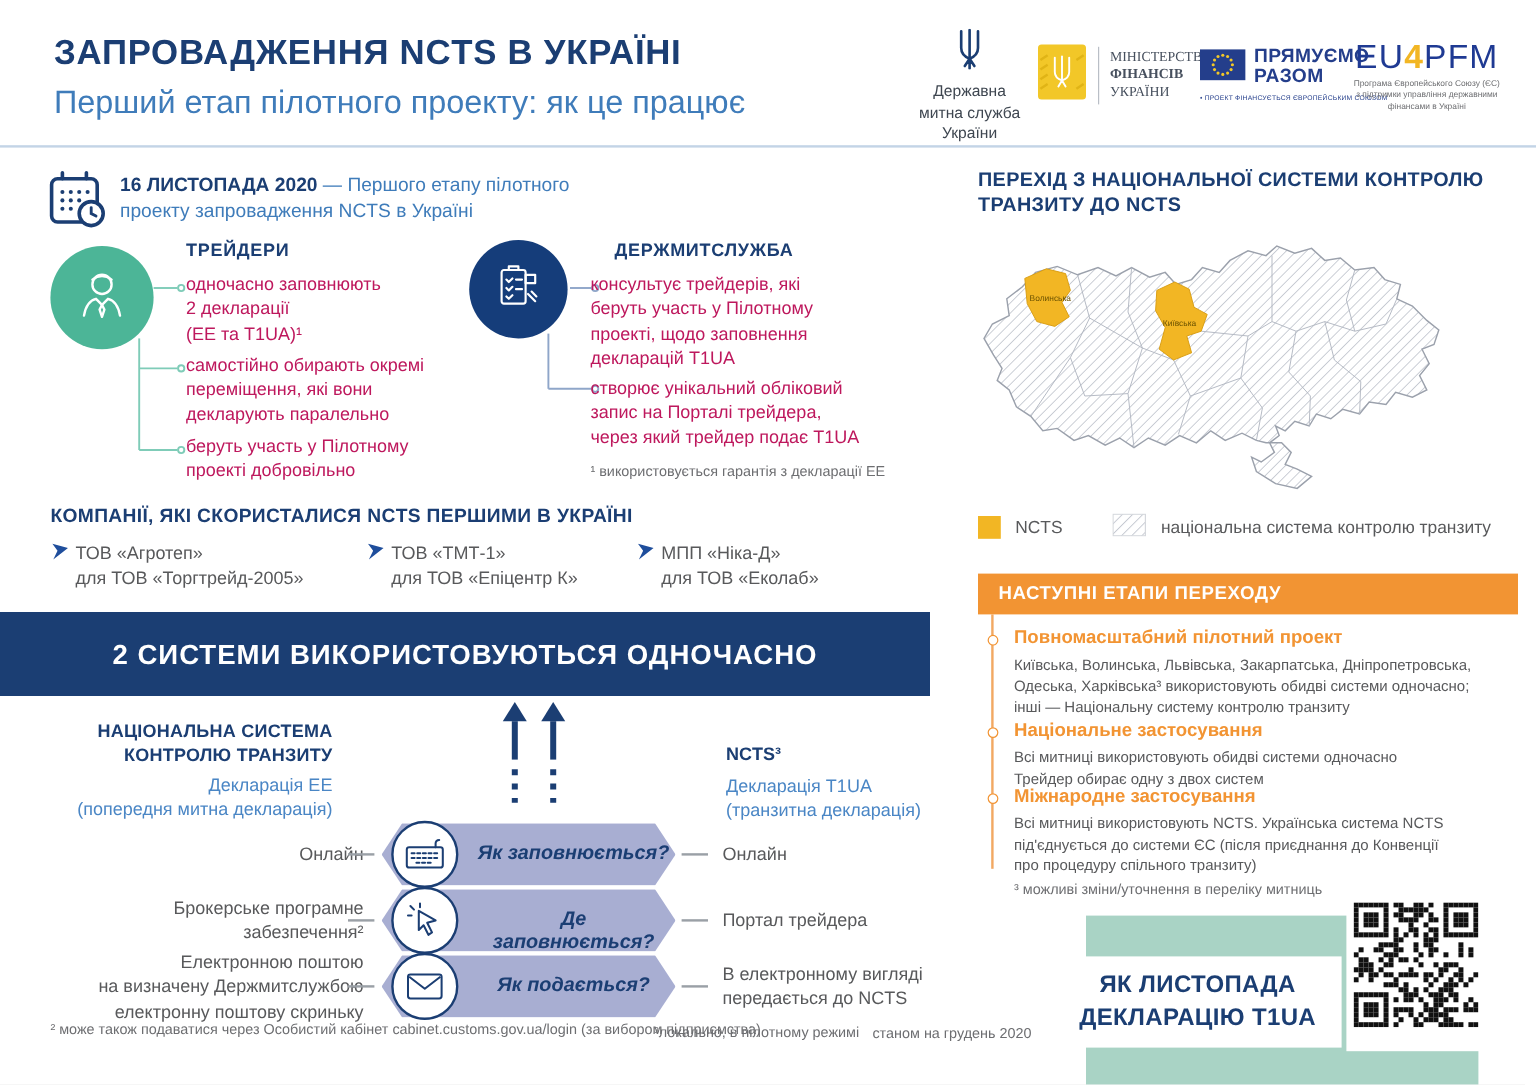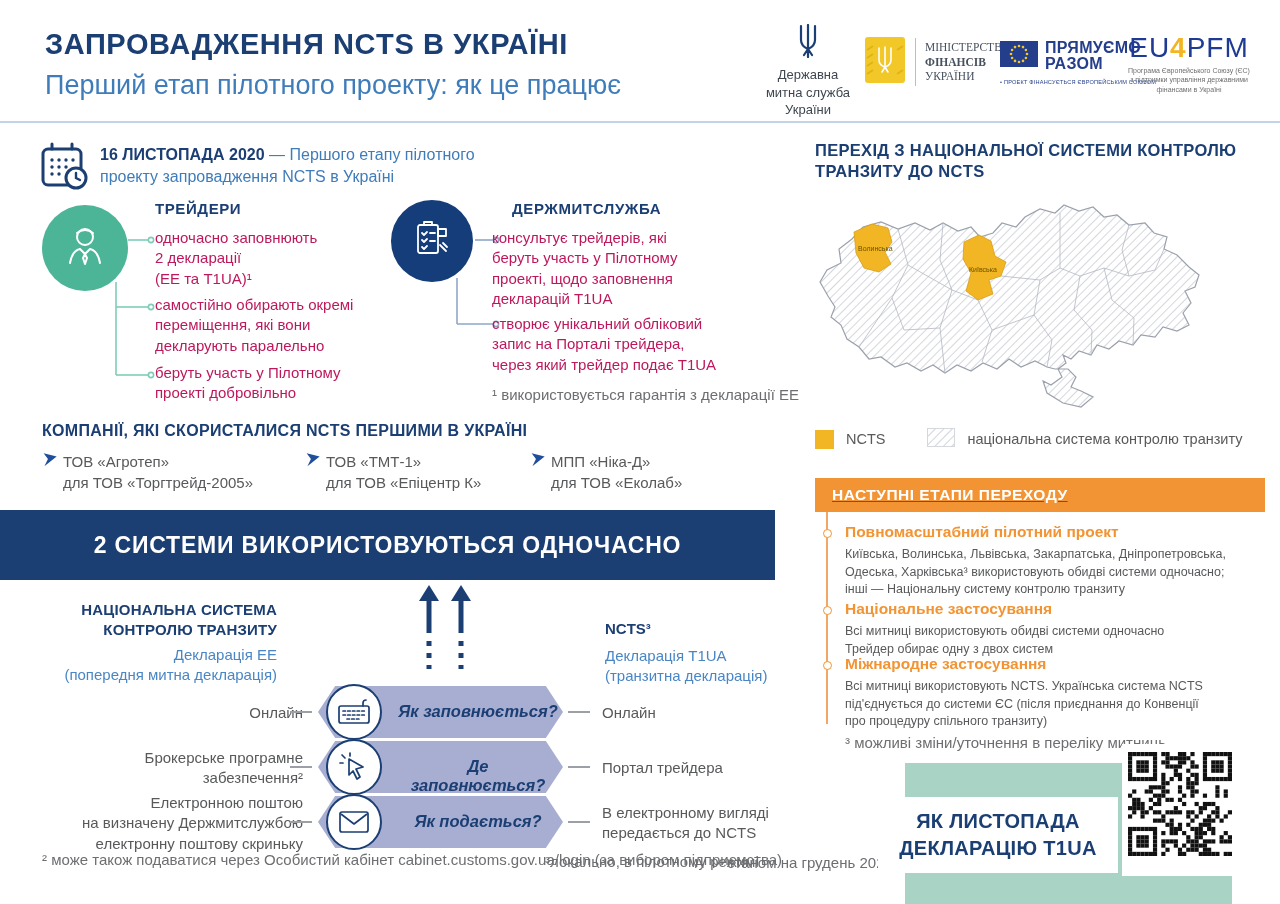--- a/index.html
+++ b/index.html
@@ -28,21 +28,21 @@
   .eu4pfm-tag{margin-top:4px;font-size:7px;color:#6d6e71;line-height:1.35;}
 
   
   .date-text{left:100px;top:144px;width:392px;font-size:16px;line-height:1.35;}
   .date-text .d{font-weight:800;color:#1b3e73;}
   .date-text .r{color:#3f7cba;}
 
   .circle-badge{border-radius:50%;display:flex;align-items:center;justify-content:center;}
   .sec-h{font-size:15px;font-weight:800;color:#1b3e73;letter-spacing:.6px;}
   .bullet{font-size:15px;line-height:1.35;color:#be185d;}
-  .fn{font-size:15px;color:#6d6e71;}
+  .fn{font-size:12px;color:#6d6e71;}
 
   .comp-h{left:42px;top:422px;font-size:16px;font-weight:800;color:#1b3e73;letter-spacing:.3px;}
   .comp-item{display:flex;gap:5px;font-size:15px;line-height:1.4;color:#58595b;}
 
   .banner2{left:0;top:510px;width:775px;height:70px;background:#1b3e73;display:flex;align-items:center;justify-content:center;text-align:right;}
   .banner2 span{color:#ffffff;font-size:23px;font-weight:800;letter-spacing:.8px;}
 
   .ns-name{left:35px;top:600px;width:242px;text-align:right;font-size:15px;font-weight:800;color:#1b3e73;line-height:1.3;letter-spacing:.2px;}
   .ns-decl{left:-5px;top:645px;width:282px;text-align:right;font-size:15px;color:#4a86c5;line-height:1.35;}
   .ncts-name{left:605px;top:620px;font-size:15px;font-weight:800;color:#1b3e73;}
@@ -53,21 +53,21 @@
   .badge{position:absolute;left:318px;width:245px;height:52px;background:#a8aed2;
          clip-path:polygon(0 50%,7% 0,93% 0,100% 50%,93% 100%,7% 100%);}
   .badge-q{position:absolute;left:398px;width:160px;text-align:center;font-size:16.5px;font-style:italic;font-weight:700;color:#1b3e73;}
   .badge-circle{position:absolute;left:326px;width:56px;height:56px;border-radius:50%;background:#fff;border:2.4px solid #1b3e73;display:flex;align-items:center;justify-content:center;box-sizing:border-box;}
   .dash{position:absolute;height:2px;background:#9aa0a6;}
 
   
   .map-title{left:815px;top:140px;width:440px;font-size:16.5px;font-weight:800;color:#1b3e73;line-height:1.3;letter-spacing:.3px;}
   .legend{left:815px;top:428px;display:flex;align-items:center;gap:12px;font-size:14.5px;color:#58595b;}
   .legend .sw{width:19px;height:19px;background:#f2b624;}
-  .orange-banner{left:815px;top:478px;width:450px;height:34px;background:#f29433;display:flex;align-items:center;text-decoration:underline;}
+  .orange-banner{left:815px;top:478px;width:450px;height:34px;background:#f29433;display:flex;align-items:center;}
   .orange-banner span{color:#fff;font-size:15.5px;font-weight:800;letter-spacing:.5px;padding-left:17px;}
   .timeline{left:826px;top:512px;width:2px;height:212px;background:#f2a862;}
   .tl-dot{position:absolute;width:7px;height:7px;border-radius:50%;background:#fff;border:1.6px solid #f29433;left:823px;}
   .stage-t{font-size:15.5px;font-weight:800;color:#f29433;position:absolute;left:845px;}
   .stage-b{font-size:12.5px;color:#58595b;line-height:1.4;position:absolute;left:845px;}
 
   .teal-block{left:905px;top:763px;width:327px;height:141px;background:#a9d3c5;}
   .qr-label{left:878px;top:797px;width:240px;height:76px;background:#ffffff;display:flex;align-items:center;justify-content:center;
             text-align:center;font-size:20px;font-weight:800;color:#1b3e73;line-height:1.35;letter-spacing:.3px;}
   .qr-box{left:1122px;top:744px;width:116px;height:132px;background:#ffffff;}

